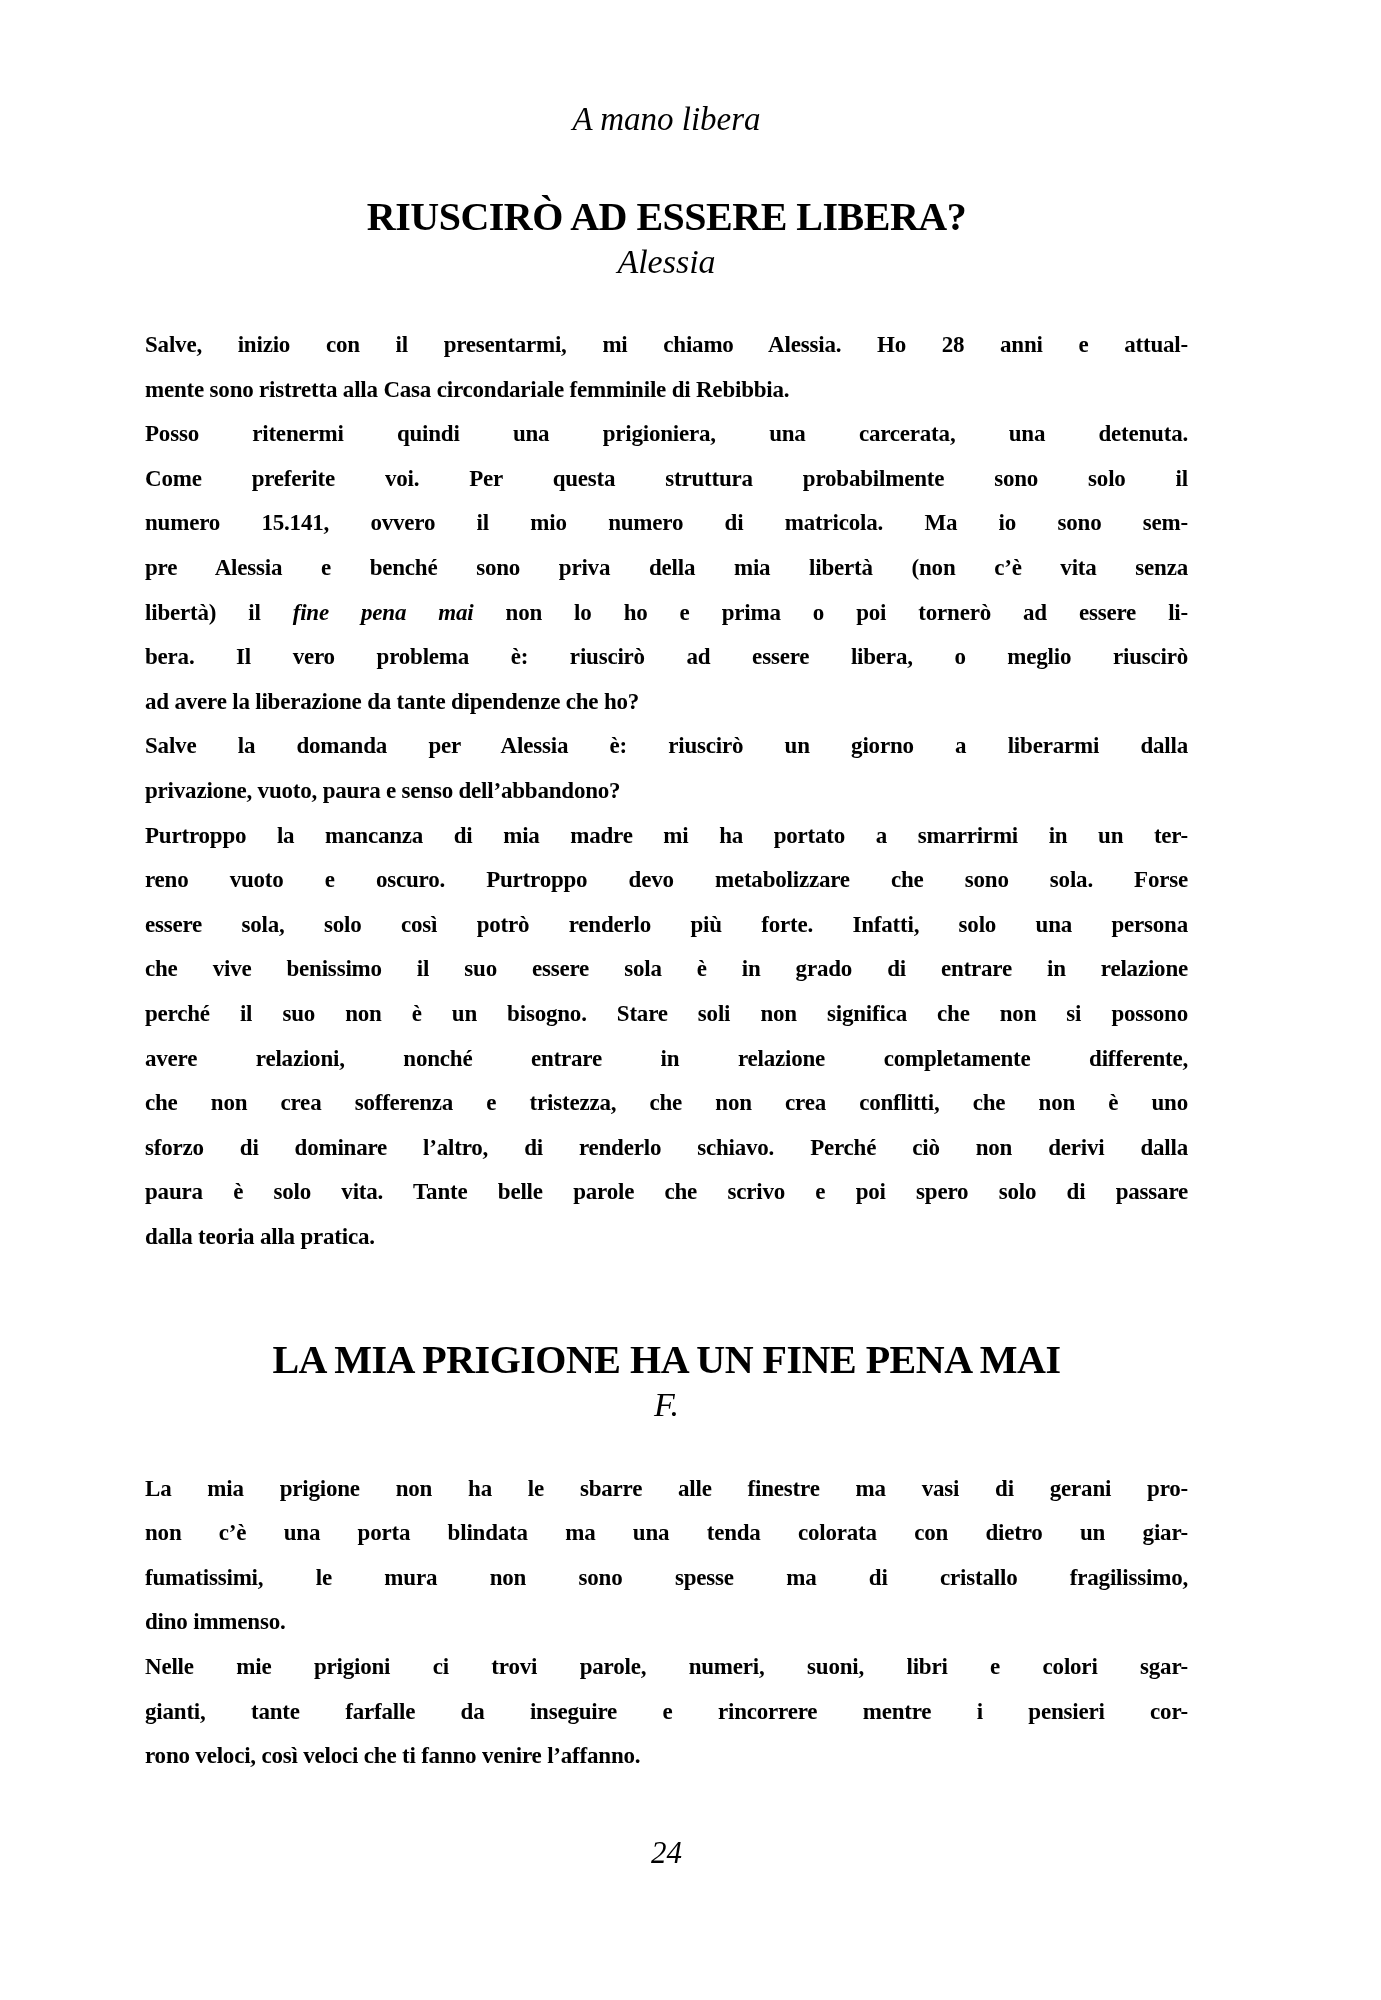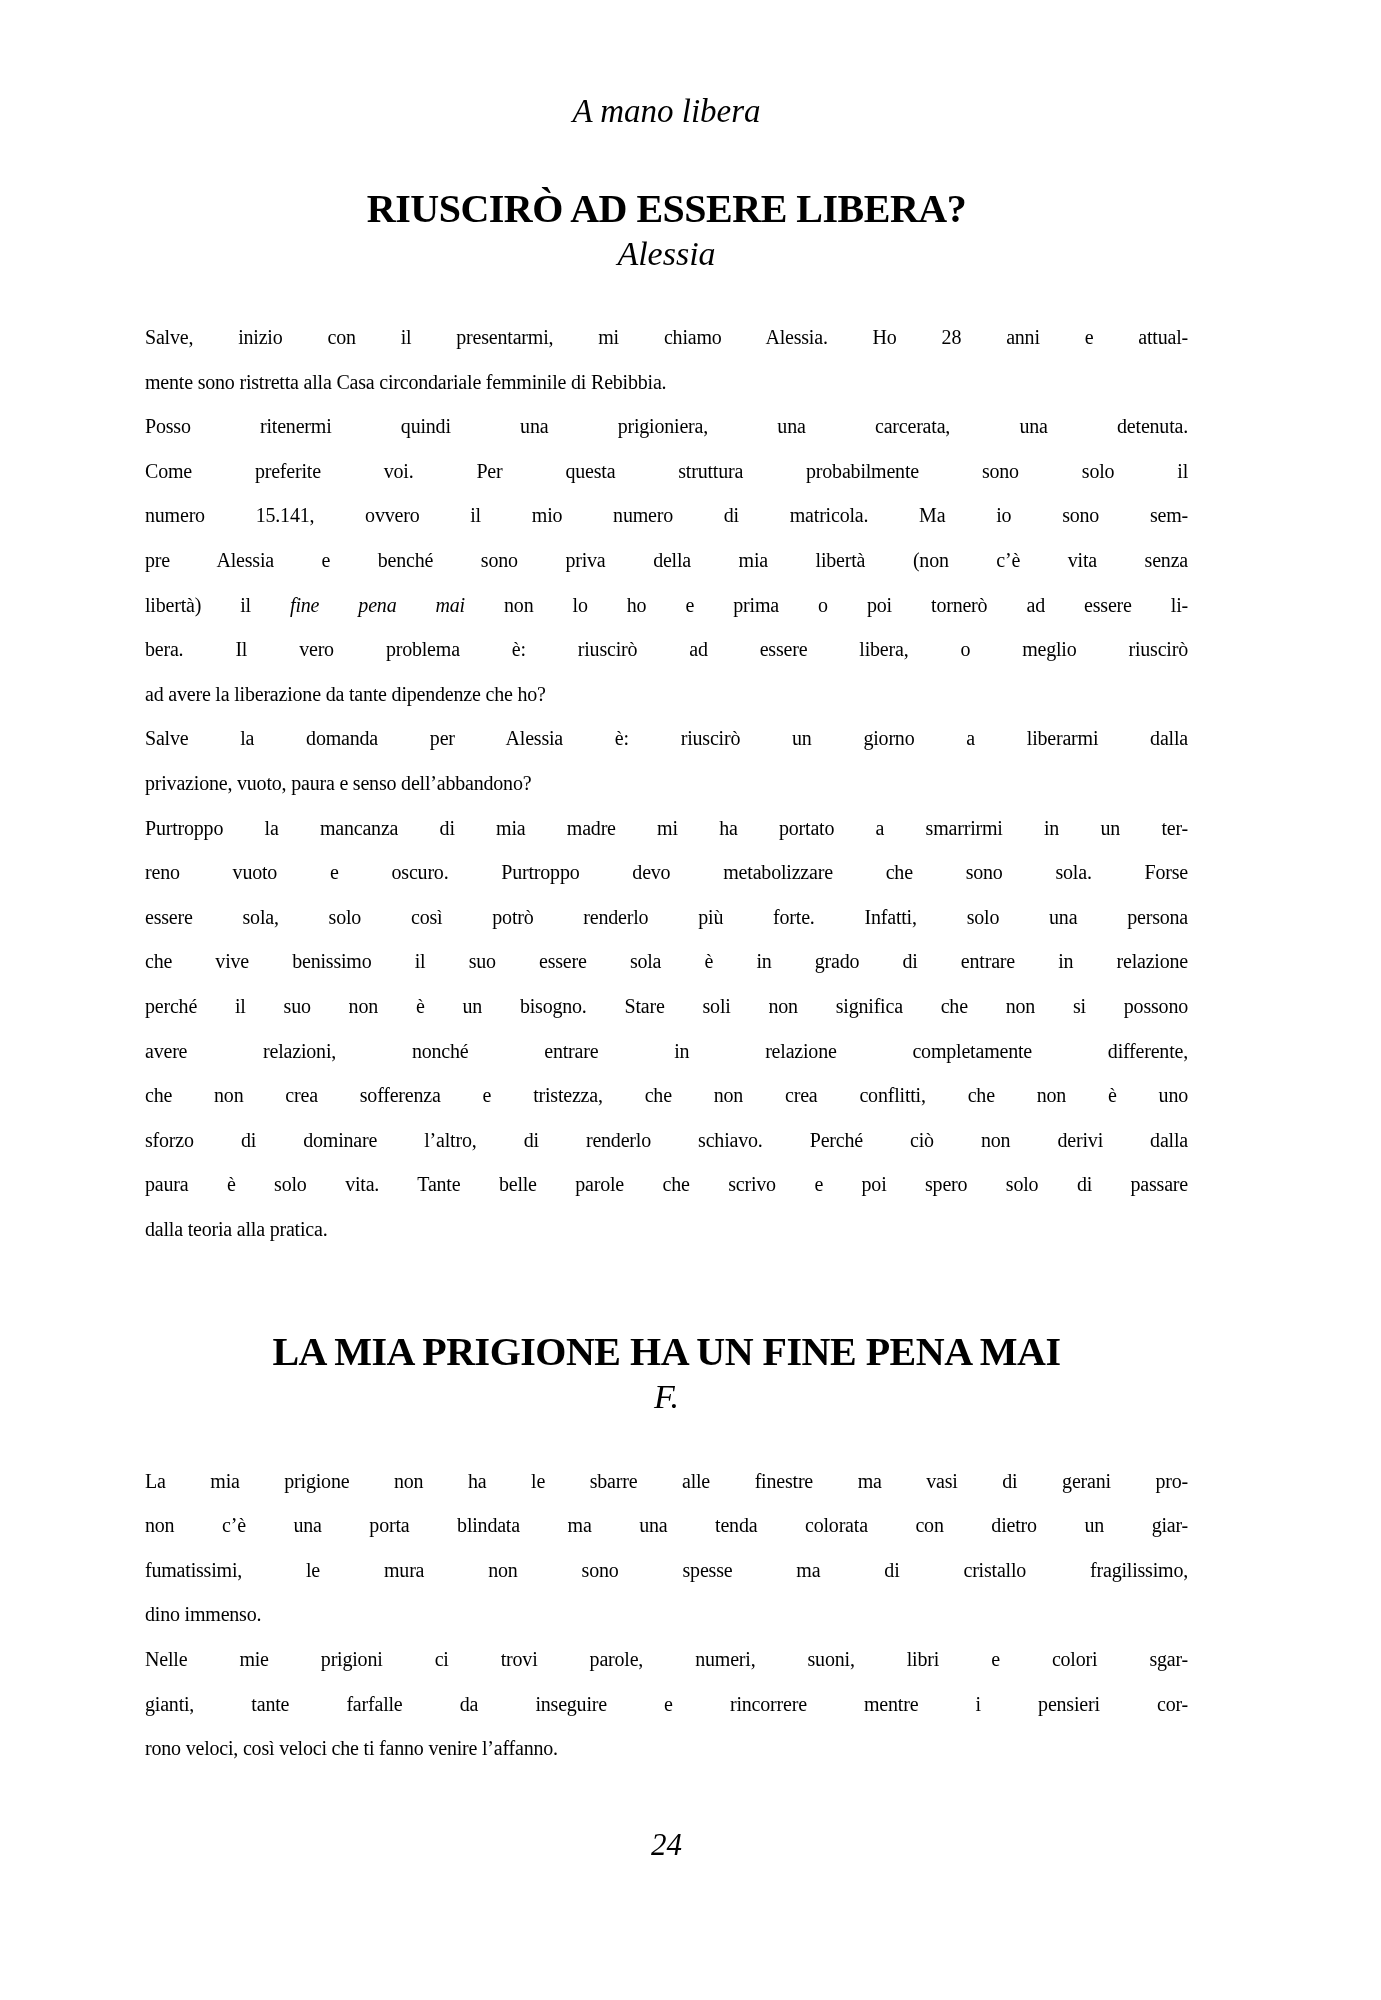--- a/index.html
+++ b/index.html
@@ -12,21 +12,21 @@
     width: 1381px;
     height: 2000px;
     background: #ffffff;
     color: #000000;
     font-family: "Liberation Serif", serif;
     overflow: hidden;
   }
   .content {
     position: absolute;
     left: 145px;
-    top: 0;
+    top: 8px;
     width: 1043px;
   }
   .running-header {
     margin-top: 93px;
     text-align: center;
     font-style: italic;
     font-size: 33px;
     line-height: 1.15;
   }
   .section-title {
@@ -43,23 +43,24 @@
     margin-top: 77px;
   }
   .section-author {
     margin-top: 2px;
     text-align: center;
     font-style: italic;
     font-size: 34px;
     line-height: 1.15;
   }
   .body-text {
-    font-size: 20px;
+    font-size: 23px;
     line-height: 44.6px;
     letter-spacing: -0.2px;
+    font-weight: bold;
   }
   .body-text.first {
     margin-top: 42px;
   }
   .body-text.second {
     margin-top: 43px;
   }
   .line {
     text-align: justify;
     text-align-last: justify;

